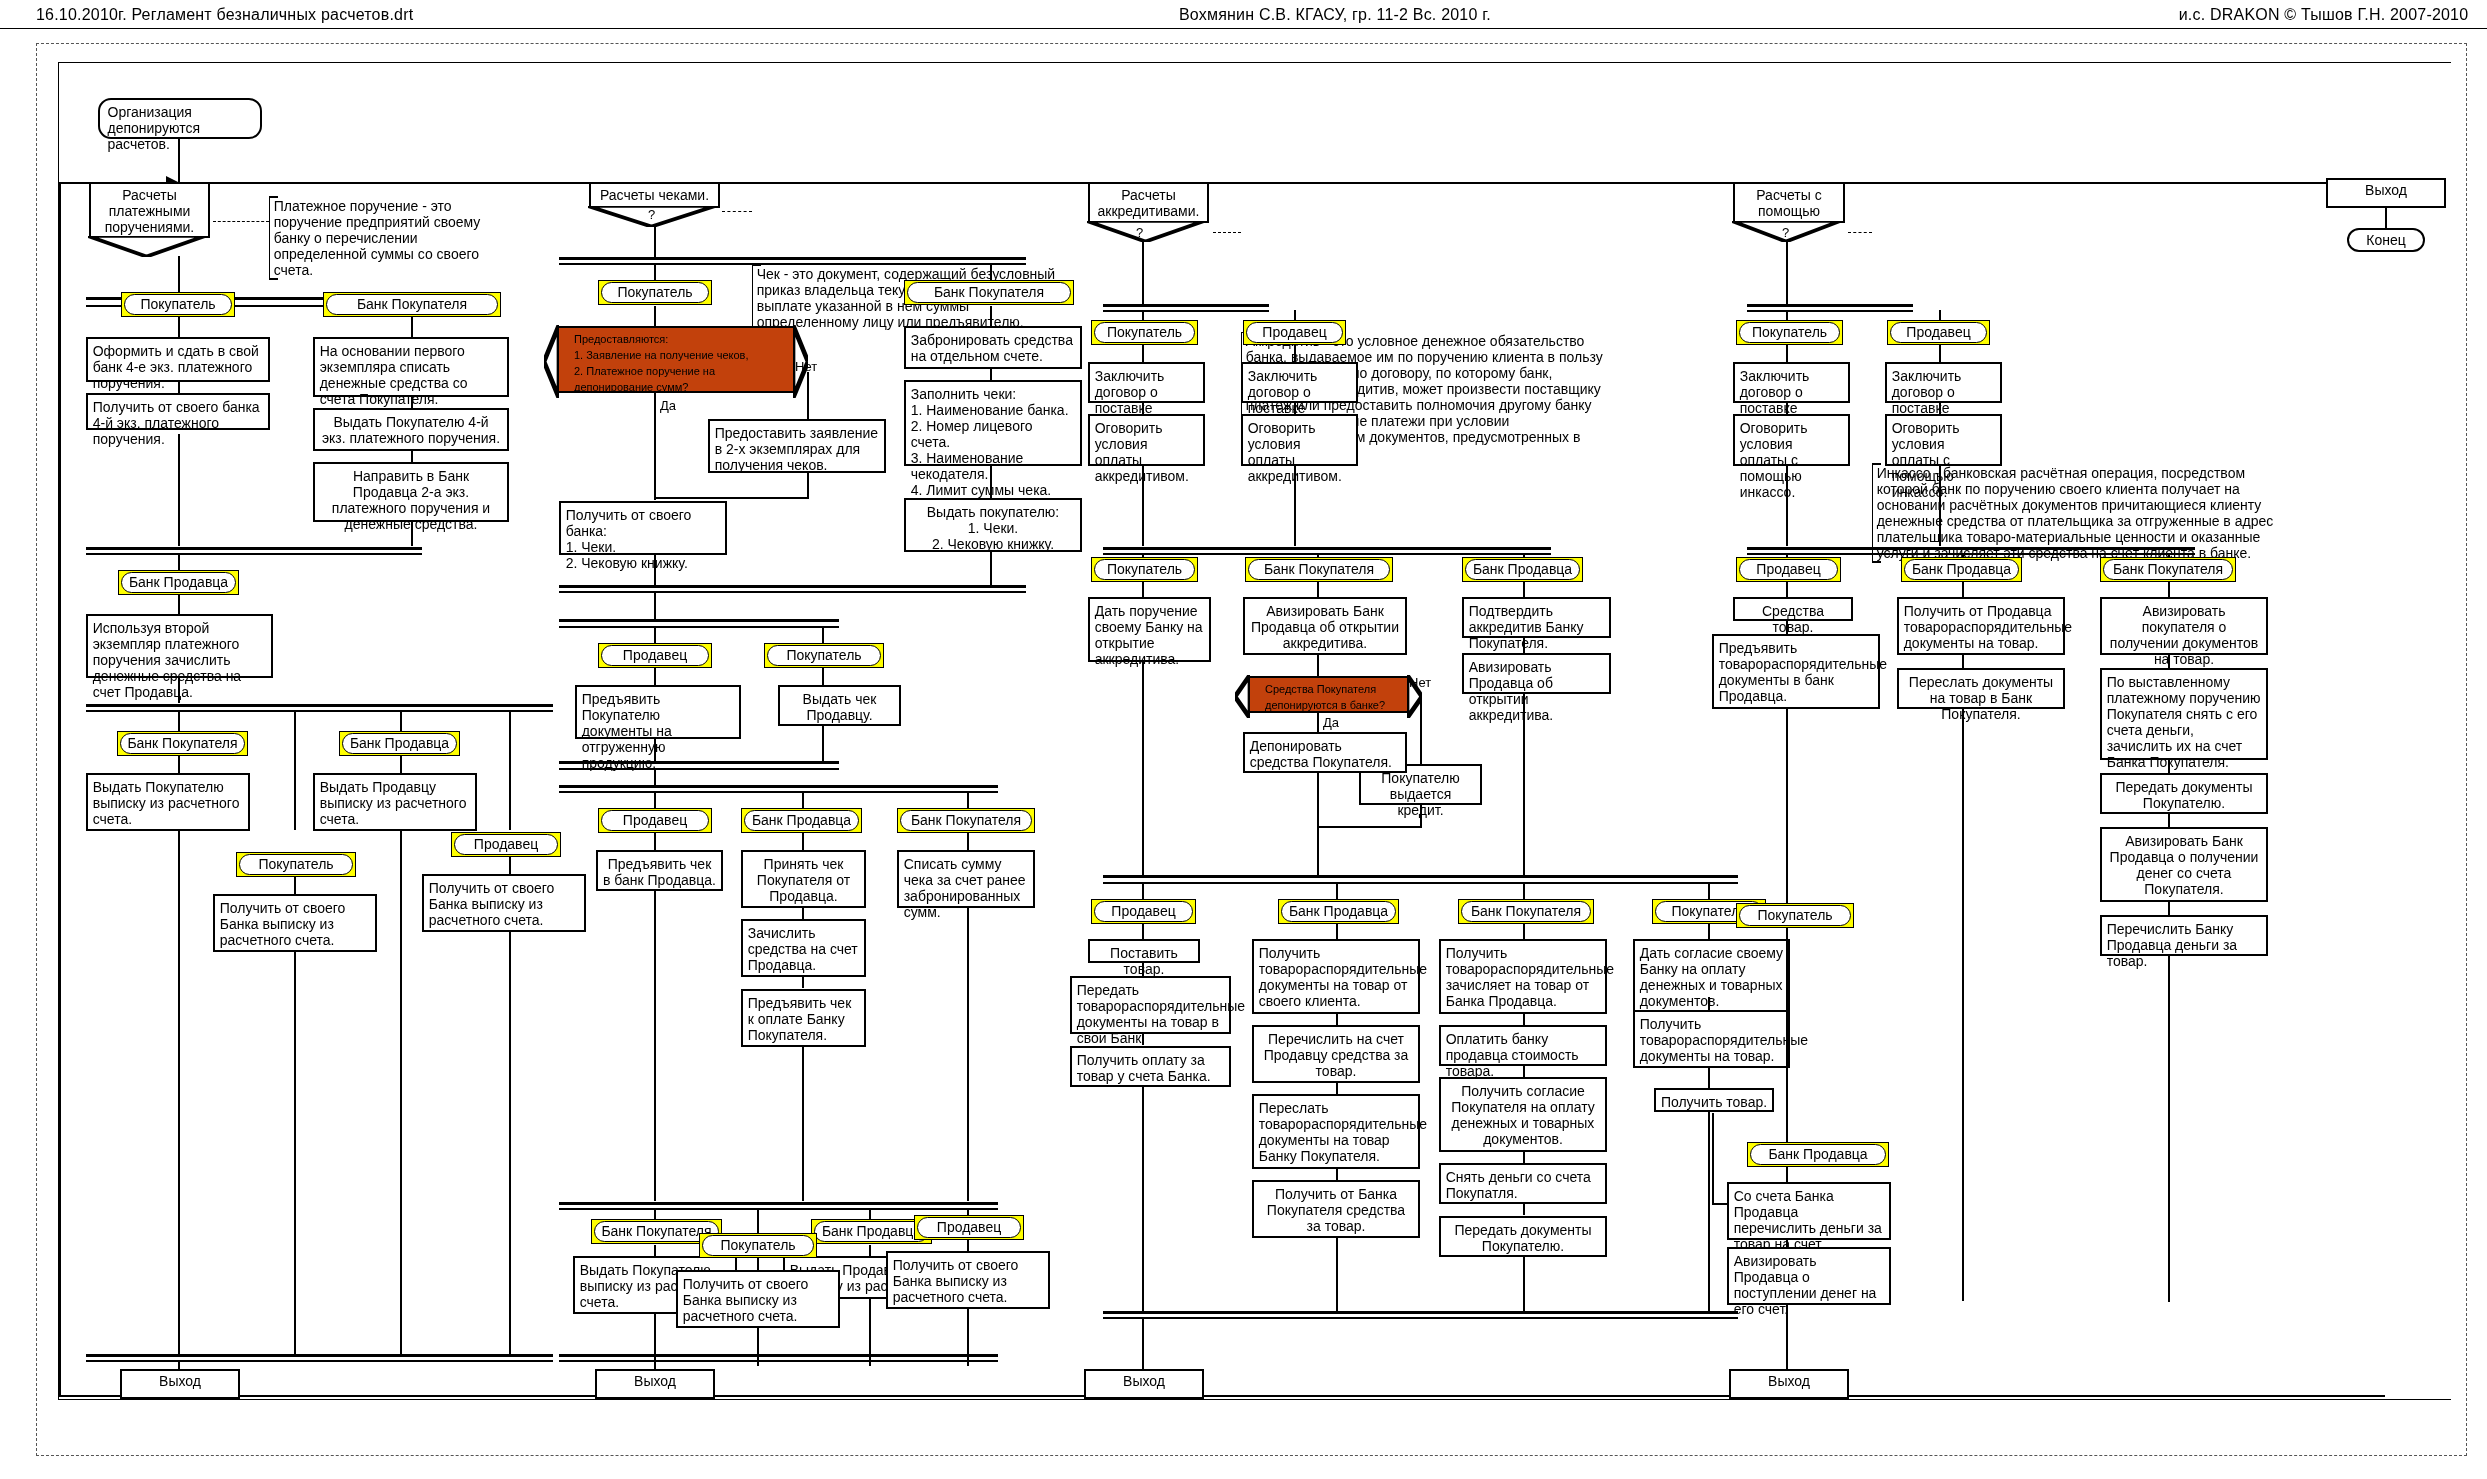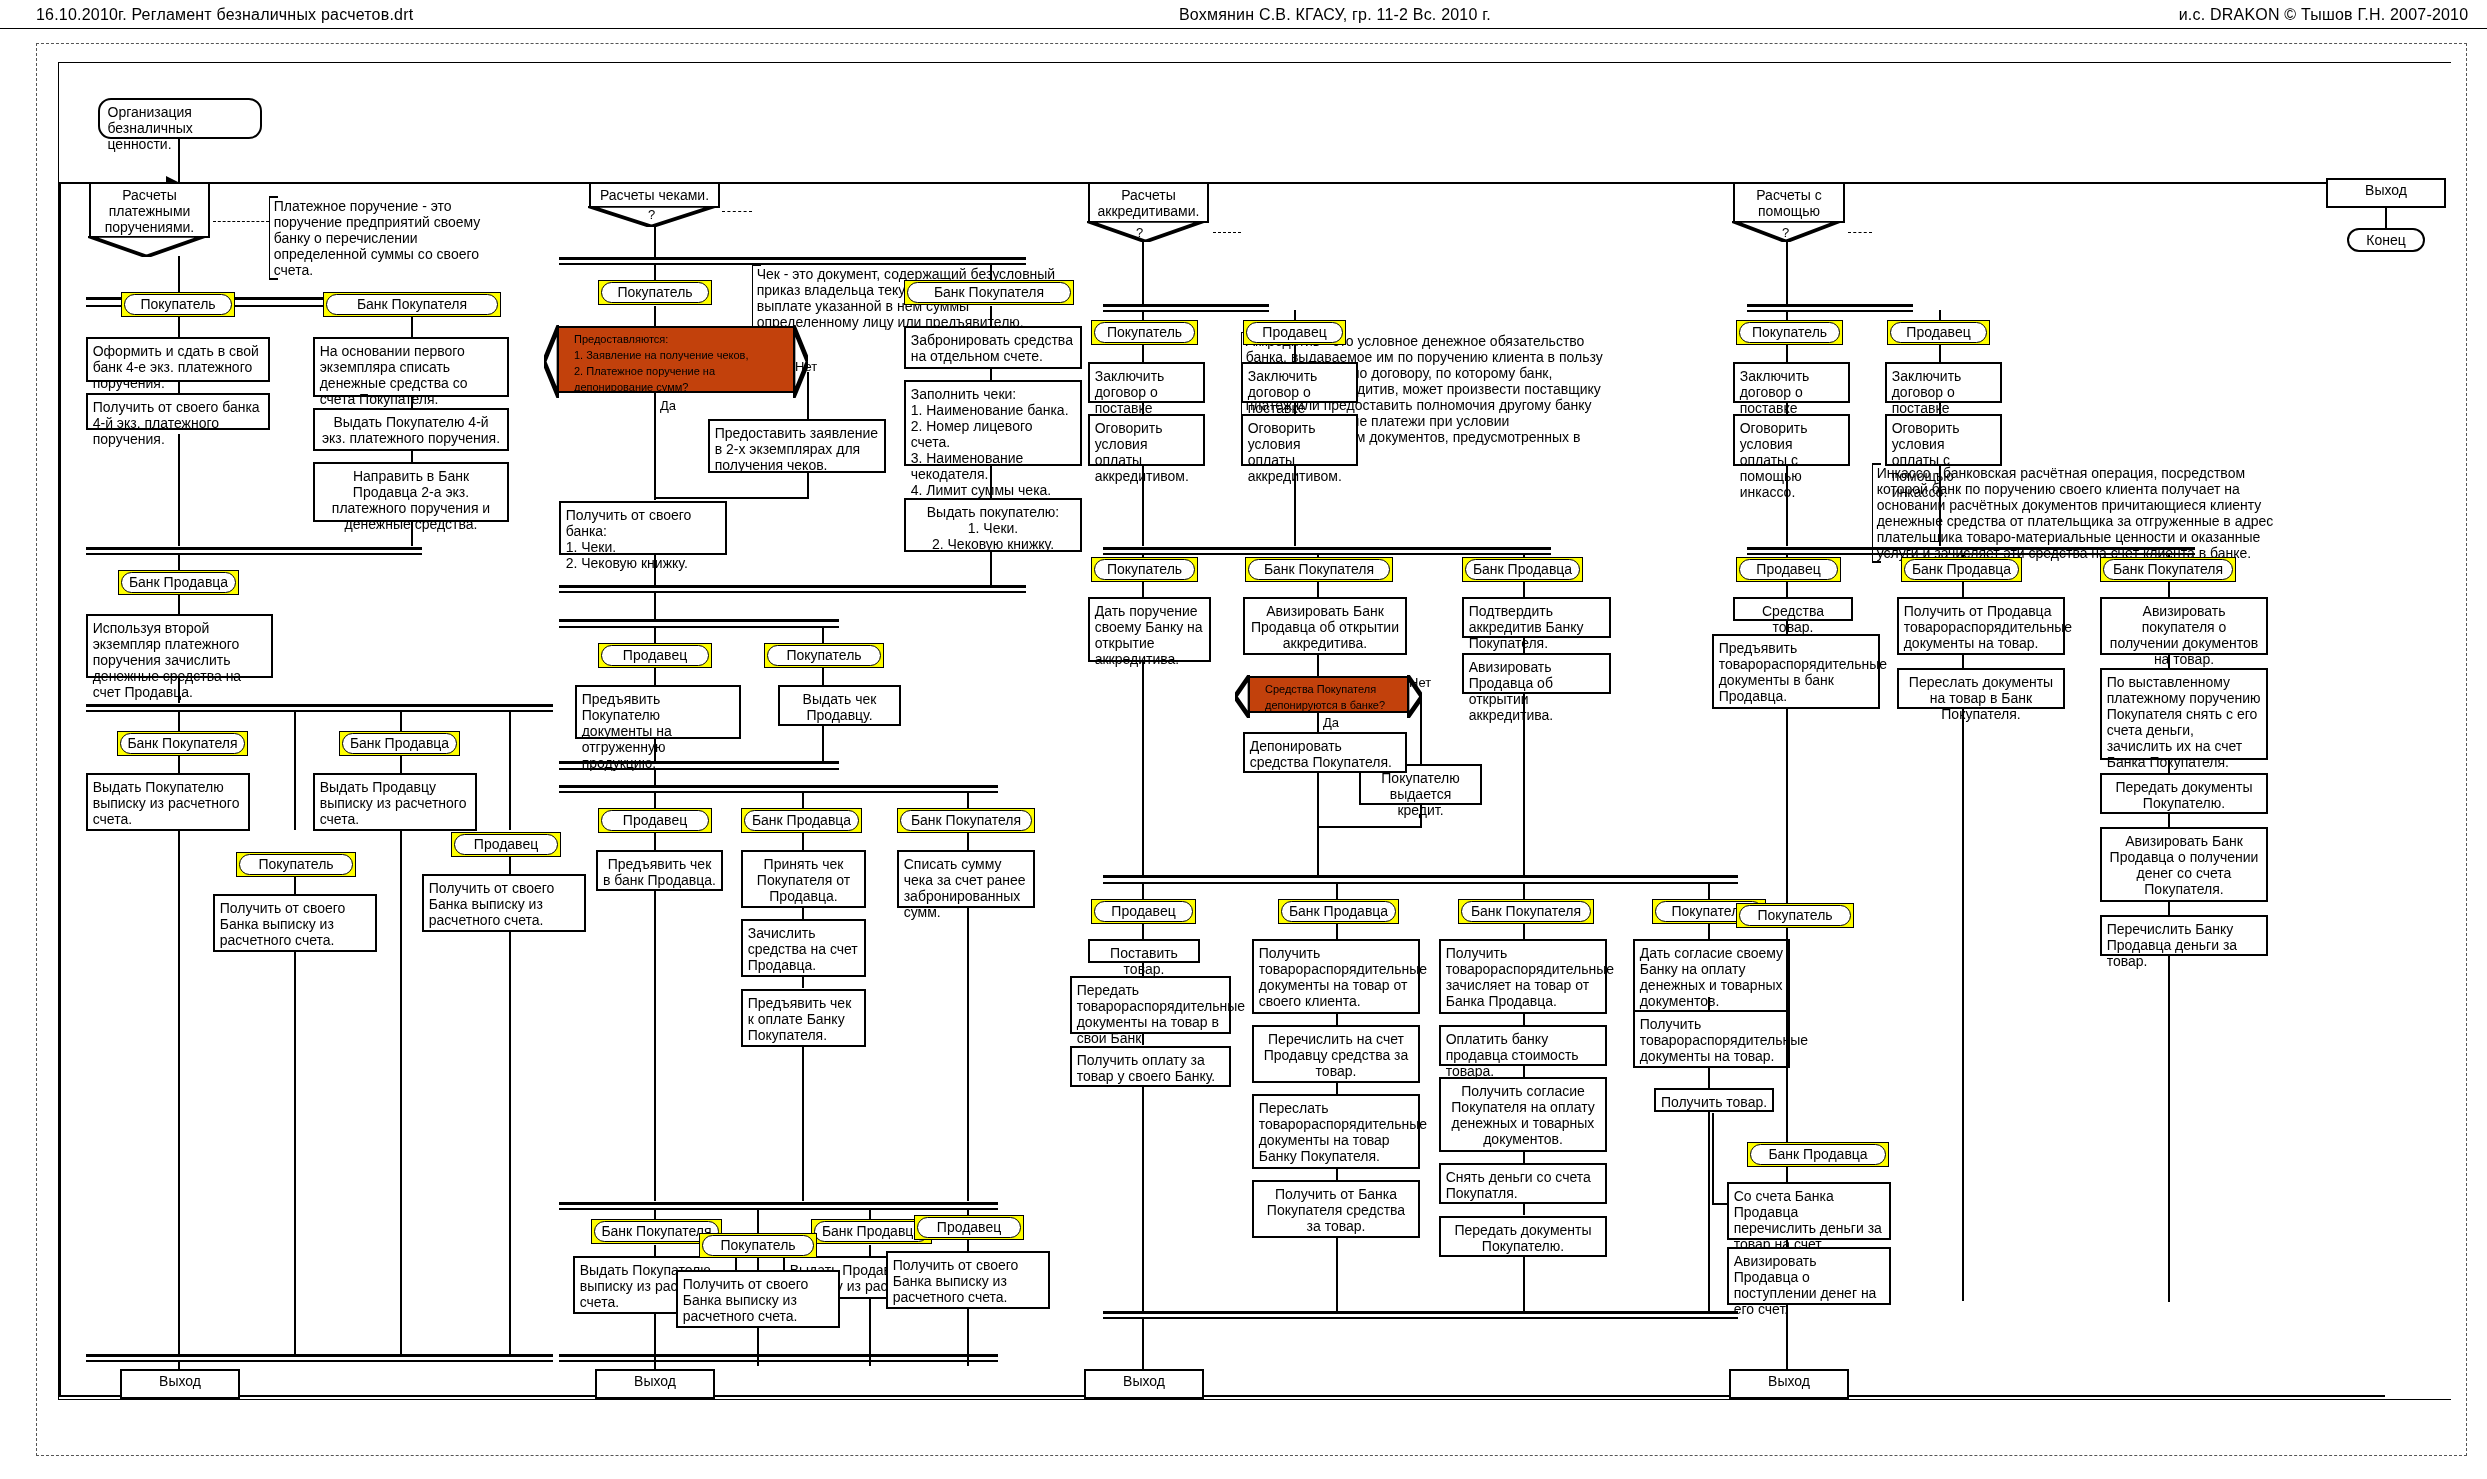--- a/index.html
+++ b/index.html
@@ -82,21 +82,21 @@
     <div class="hdr-txt" id="hdr-left">16.10.2010г.  Регламент безналичных расчетов.drt</div>
     <div class="hdr-txt" id="hdr-center">Вохмянин С.В.   КГАСУ, гр. 11-2 Вс. 2010 г.</div>
     <div class="hdr-txt" id="hdr-right">и.с. DRAKON © Тышов Г.Н. 2007-2010</div>
   </div>
 
   <div id="frame-outer"></div>
   <div id="frame-inner"></div>
 
   <div class="node title-term" style="left:98px;top:98px;width:164px;height:41px;">
     <div>Организация</div>
-    <div>безналичных ценности.</div>
+    <div>депонируются расчетов.</div>
   </div>
   <div class="vl" style="left:178px;top:139px;height:43px;"></div>
   <div class="arrow" style="left:166px;top:176px;"></div>
 
   <div class="hl" style="left:59px;top:182px;width:2326px;"></div>
   <div class="vl" style="left:59px;top:182px;height:1215px;"></div>
   <div class="hl" style="left:59px;top:1395px;width:2326px;"></div>
 
   <div class="vl" style="left:178px;top:182px;height:13px;"></div>
   <div class="vl" style="left:654px;top:182px;height:13px;"></div>
@@ -477,21 +477,21 @@
   </div>
   <div class="vl" style="left:1142px;top:924px;height:15px;"></div>
   <div class="vl" style="left:1336px;top:924px;height:15px;"></div>
   <div class="vl" style="left:1523px;top:924px;height:15px;"></div>
   <div class="vl" style="left:1708px;top:924px;height:15px;"></div>
 
   <div class="node act ctr" style="left:1088px;top:939px;width:112px;height:24px;">Поставить товар.</div>
   <div class="vl" style="left:1142px;top:963px;height:13px;"></div>
   <div class="node act" style="left:1070px;top:976px;width:161px;height:58px;">Передать товарораспорядительные документы на товар в свой Банк.</div>
   <div class="vl" style="left:1142px;top:1034px;height:11.2px;"></div>
-  <div class="node act" style="left:1070px;top:1046px;width:161px;height:41px;">Получить оплату за товар у своего Банку.</div>
+  <div class="node act" style="left:1070px;top:1046px;width:161px;height:41px;">Получить оплату за товар у счета Банка.</div>
   <div class="vl" style="left:1142px;top:1087px;height:224px;"></div>
 
   <div class="node act" style="left:1252px;top:939px;width:168px;height:75px;">Получить товарораспорядительные документы на товар от своего клиента.</div>
   <div class="vl" style="left:1336px;top:1014px;height:11.2px;"></div>
   <div class="node act ctr" style="left:1252px;top:1025px;width:168px;height:58px;">Перечислить на счет Продавцу средства за товар.</div>
   <div class="vl" style="left:1336px;top:1083px;height:11.2px;"></div>
   <div class="node act" style="left:1252px;top:1094px;width:168px;height:75px;">Переслать товарораспорядительные документы на товар Банку Покупателя.</div>
   <div class="vl" style="left:1336px;top:1169px;height:11.2px;"></div>
   <div class="node act ctr" style="left:1252px;top:1180px;width:168px;height:58px;">Получить от Банка Покупателя средства за товар.</div>
   <div class="vl" style="left:1336px;top:1238px;height:73px;"></div>

